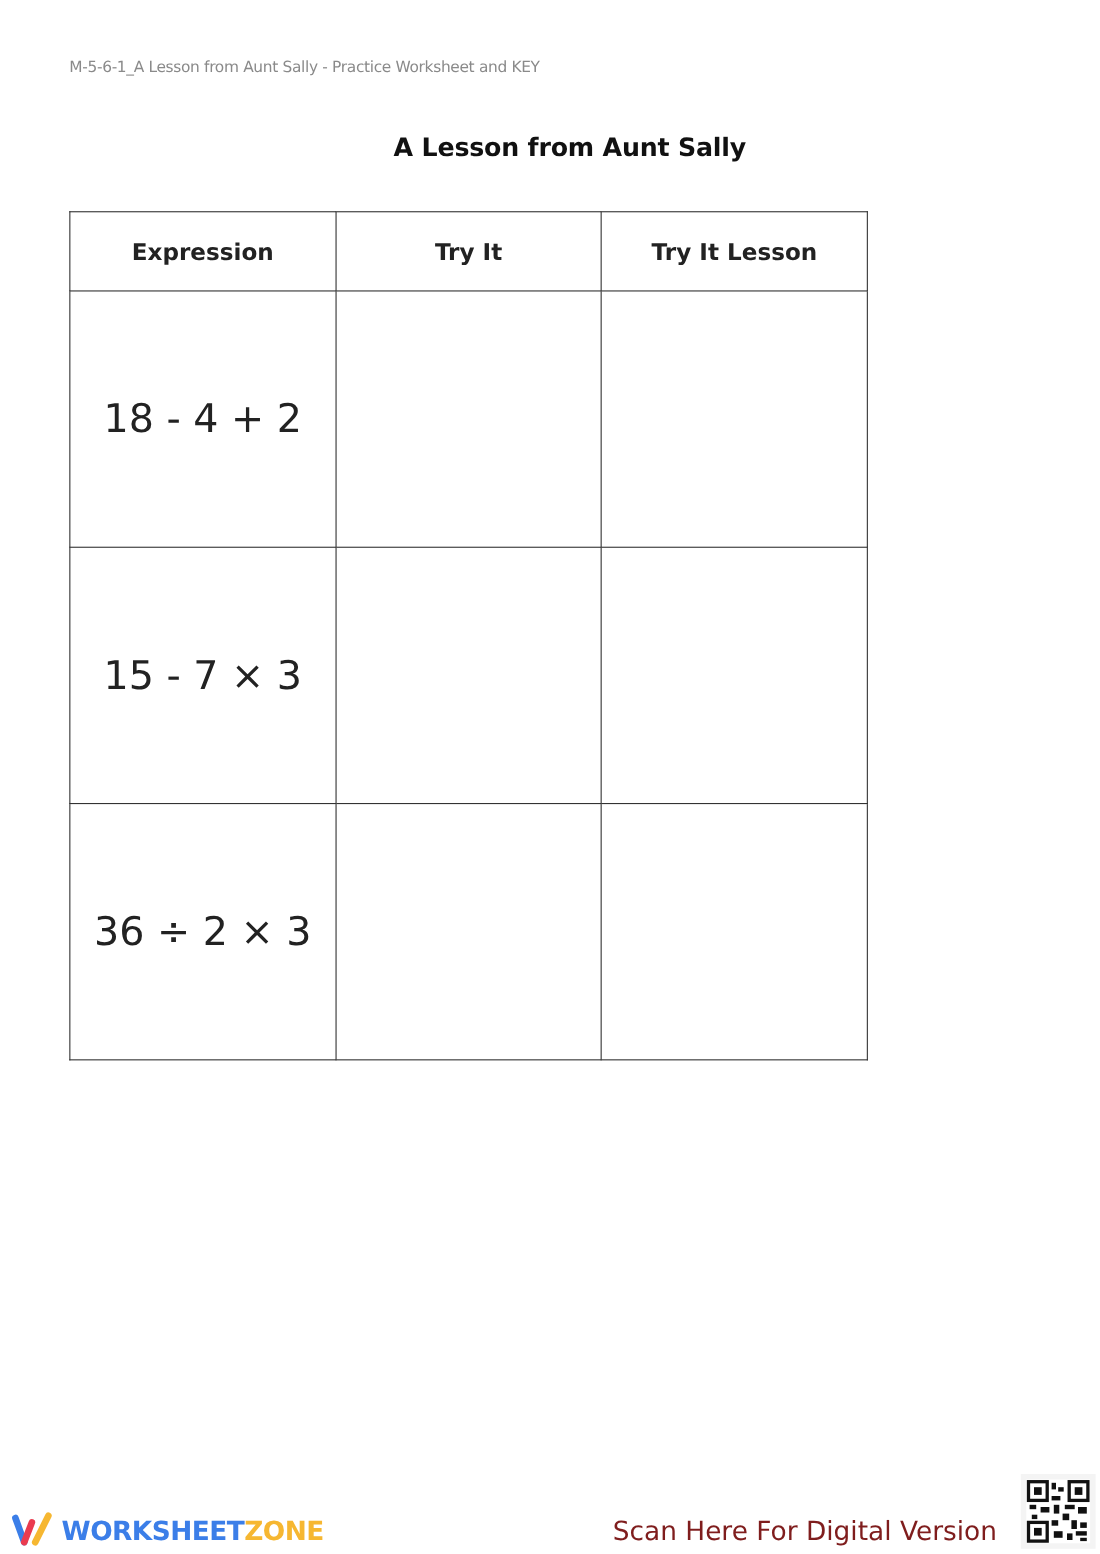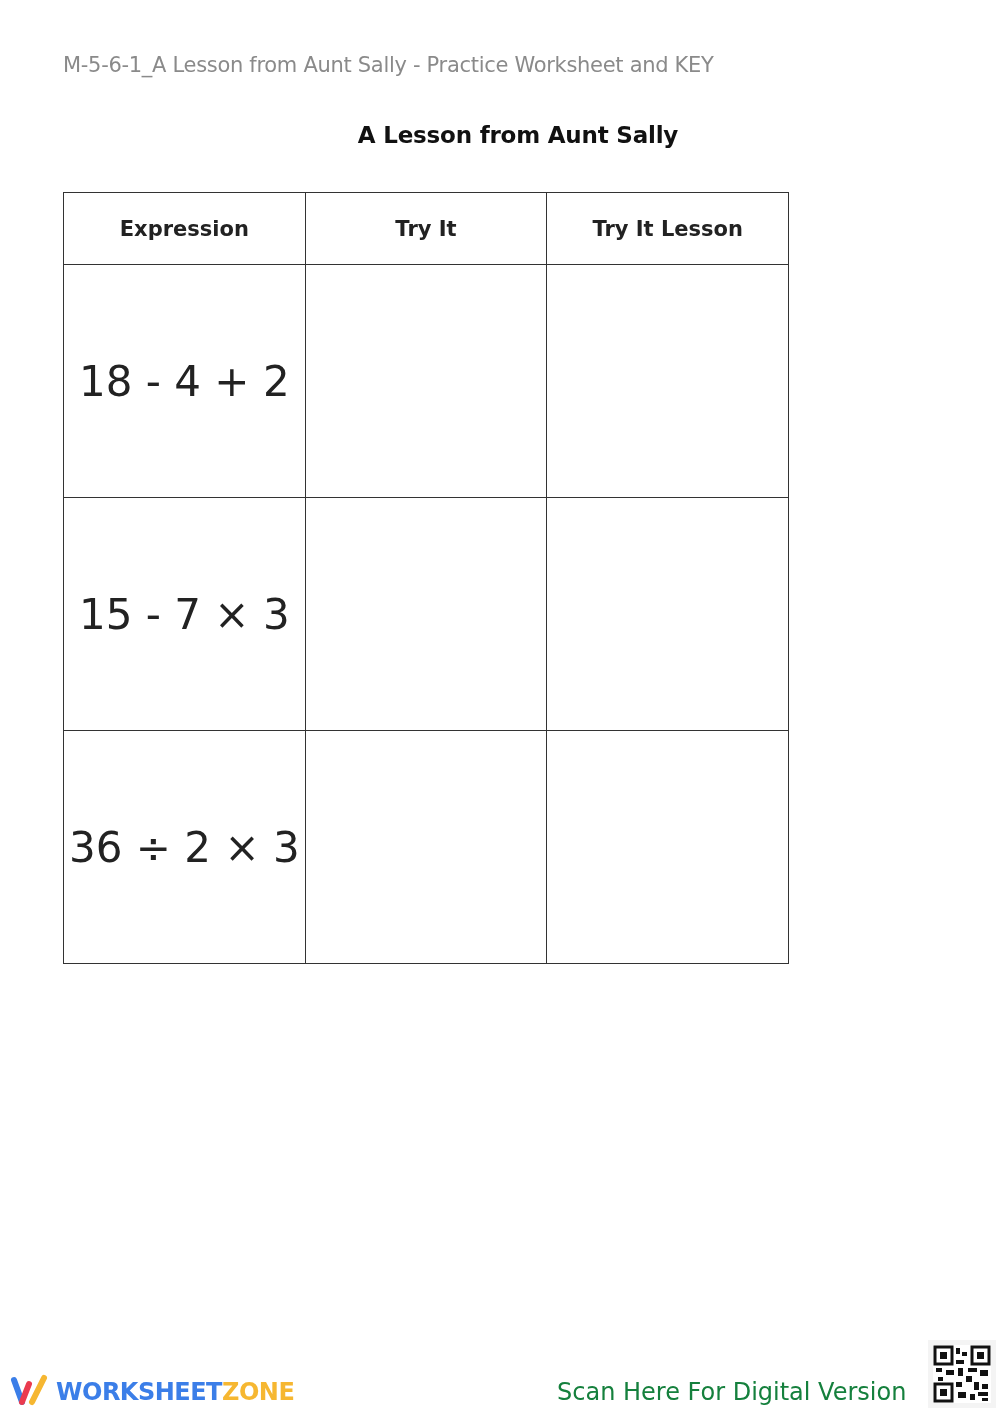--- a/index.html
+++ b/index.html
@@ -1,31 +1,31 @@
 <!DOCTYPE html>
 <html><head>
   <meta charset="utf-8">
   <style>
     html, body { margin:0; padding:0; background:#ffffff; }
     body { width:1000px; height:1413px; position:relative; overflow:hidden;
            font-family:"DejaVu Sans", sans-serif; color:#222; }
-    .doc-header { position:absolute; left:63px; top:53px; font-size:21px; color:#8a8a8a;
+    .doc-header { position:absolute; left:63px; top:53px; font-size:14px; color:#8a8a8a;
                   font-family:"DejaVu Sans", sans-serif; letter-spacing:-0.3px; white-space:nowrap; }
     .title { position:absolute; left:0; width:1036px; top:122px; text-align:center;
              font-size:23px; font-weight:bold; color:#111; letter-spacing:-0.2px; }
     table.grid { position:absolute; left:63px; top:192px; border-collapse:collapse;
                  width:726px; table-layout:fixed; }
     table.grid th, table.grid td { border:1.5px solid #333; text-align:center; padding:0; }
     table.grid th { height:71px; font-size:21px; font-weight:bold; color:#222; }
-    table.grid td { height:232px; font-size:42px; color:#222; }
+    table.grid td { height:232px; font-size:36px; color:#222; }
     .footer-logo { position:absolute; left:10px; top:1374px; display:flex; align-items:center; }
     .logo-text { font-size:24px; font-weight:bold; letter-spacing:-0.5px; margin-left:6px; }
     .logo-text .w1 { color:#3b7ee8; }
     .logo-text .w2 { color:#f6b731; }
-    .scan-text { position:absolute; left:557px; top:1378px; font-size:24px; color:#15803d; white-space:nowrap; }
+    .scan-text { position:absolute; left:557px; top:1378px; font-size:24px; color:#7f1d1d; white-space:nowrap; }
     .qr { position:absolute; left:928px; top:1340px; width:68px; height:68px; background:#f4f4f4; }
   </style>
 </head>
 <body>
 
 <div class="doc-header">M-5-6-1_A Lesson from Aunt Sally - Practice Worksheet and KEY</div>
 <div class="title">A Lesson from Aunt Sally</div>
 
 <table class="grid">
   <thead>

